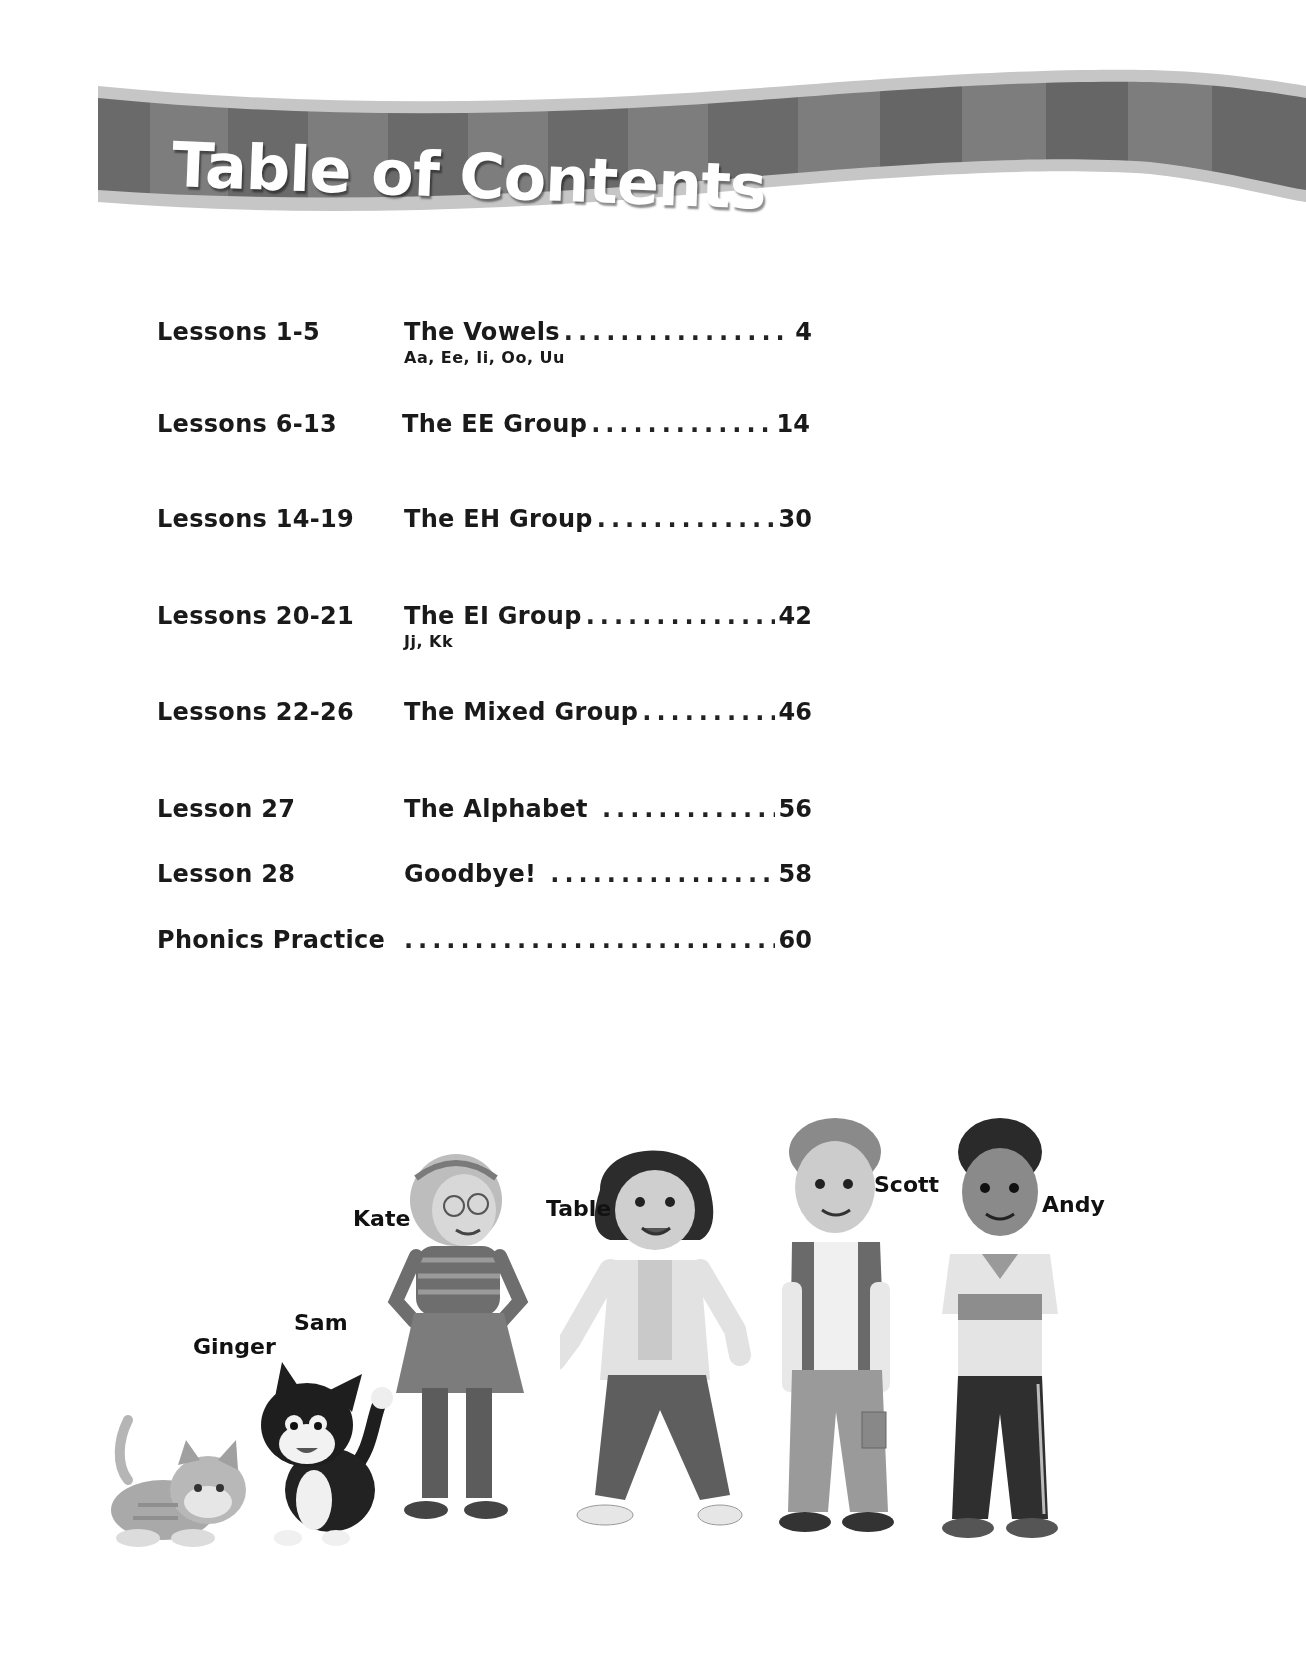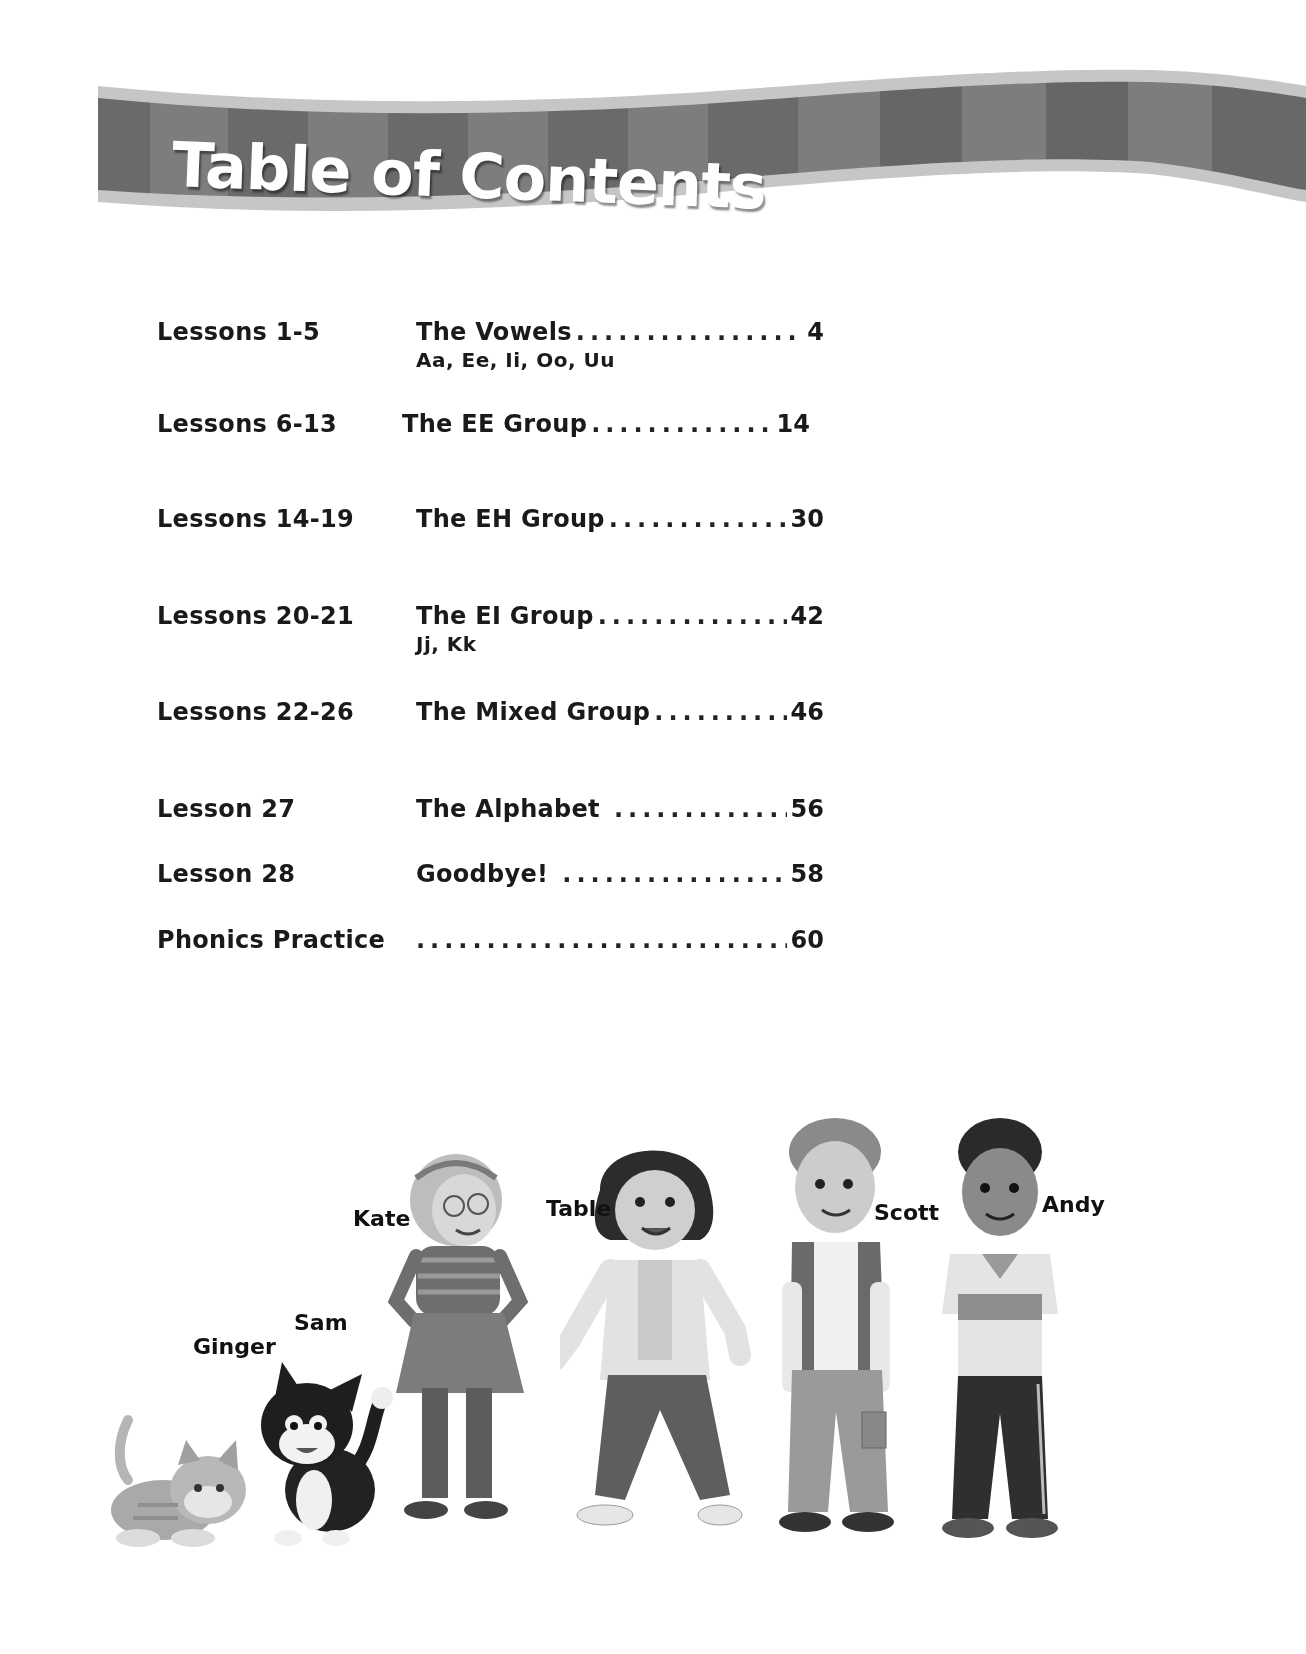--- a/index.html
+++ b/index.html
@@ -18,29 +18,29 @@
     white-space: nowrap;
   }
 
   
   .toc { position: absolute; left: 157px; top: 318px; width: 660px; }
   .toc-row { position: absolute; left: 0; width: 660px; }
   .toc-lesson {
     position: absolute; left: 0; top: 0;
     font-weight: bold; font-size: 24px; letter-spacing: 0.3px; white-space: nowrap;
   }
-  .toc-entry { position: absolute; left: 259px; top: 0; width: 408px; }
+  .toc-entry { position: absolute; left: 247px; top: 0; width: 408px; }
   .toc-line { display: flex; align-items: baseline; height: 32px; }
   .toc-title { font-weight: bold; font-size: 24px; white-space: nowrap; letter-spacing: 0.3px; }
   .toc-dots {
     flex: 1; margin: 0 4px; overflow: hidden; white-space: nowrap;
     font-weight: bold; font-size: 24px; letter-spacing: 5px; color: #222;
   }
   .toc-page { font-weight: bold; font-size: 24px; white-space: nowrap; }
-  .toc-letters { font-weight: bold; font-size: 20px; letter-spacing: 0.5px; white-space: nowrap; margin-top: -2px; }
+  .toc-letters { font-weight: bold; font-size: 16px; letter-spacing: 0.5px; white-space: nowrap; margin-top: -2px; }
 
   
   .characters { position: absolute; left: 0; top: 1120px; width: 1306px; height: 420px; }
   .char-label { position: absolute; font-weight: bold; font-size: 22px; color: #111; white-space: nowrap; }
   .char-fig { position: absolute; }
 </style>
 </head>
 <body>
 
 <div class="banner">
@@ -247,21 +247,21 @@
     <path d="M52,98 q14,10 28,0" stroke="#333" stroke-width="3" fill="none"></path>
     <path d="M22,130 L110,130 L115,260 L20,260 Z" fill="#6a6a6a"></path>
     <rect x="44" y="130" width="44" height="130" fill="#f0f0f0"></rect>
     <rect x="12" y="170" width="20" height="110" rx="8" fill="#e8e8e8"></rect>
     <rect x="100" y="170" width="20" height="110" rx="8" fill="#e8e8e8"></rect>
     <path d="M22,258 L112,258 L118,400 L80,400 L66,300 L58,400 L18,400 Z" fill="#9a9a9a"></path>
     <rect x="92" y="300" width="24" height="36" fill="#888" stroke="#666"></rect>
     <ellipse cx="35" cy="410" rx="26" ry="10" fill="#333"></ellipse>
     <ellipse cx="98" cy="410" rx="26" ry="10" fill="#333"></ellipse>
   </svg>
-  <div class="char-label" style="left:874px; top:52px;margin-top:28px;">Scott</div>
+  <div class="char-label" style="left:874px; top:52px;">Scott</div>
 
   <svg class="char-fig" style="left:930px; top:-6px;" width="140" height="430" viewBox="0 0 140 430">
     <ellipse cx="70" cy="38" rx="42" ry="34" fill="#2a2a2a"></ellipse>
     <ellipse cx="70" cy="78" rx="38" ry="44" fill="#8a8a8a"></ellipse>
     <circle cx="55" cy="74" r="5" fill="#111"></circle>
       <circle cx="84" cy="74" r="5" fill="#111"></circle>
     <path d="M56,100 q14,10 28,0" stroke="#222" stroke-width="3" fill="none"></path>
     <path d="M20,140 L120,140 L128,200 L112,200 L112,265 L28,265 L28,200 L12,200 Z" fill="#e4e4e4"></path>
     <rect x="28" y="180" width="84" height="26" fill="#8d8d8d"></rect>
     <path d="M52,140 L70,165 L88,140" fill="#9a9a9a"></path>

